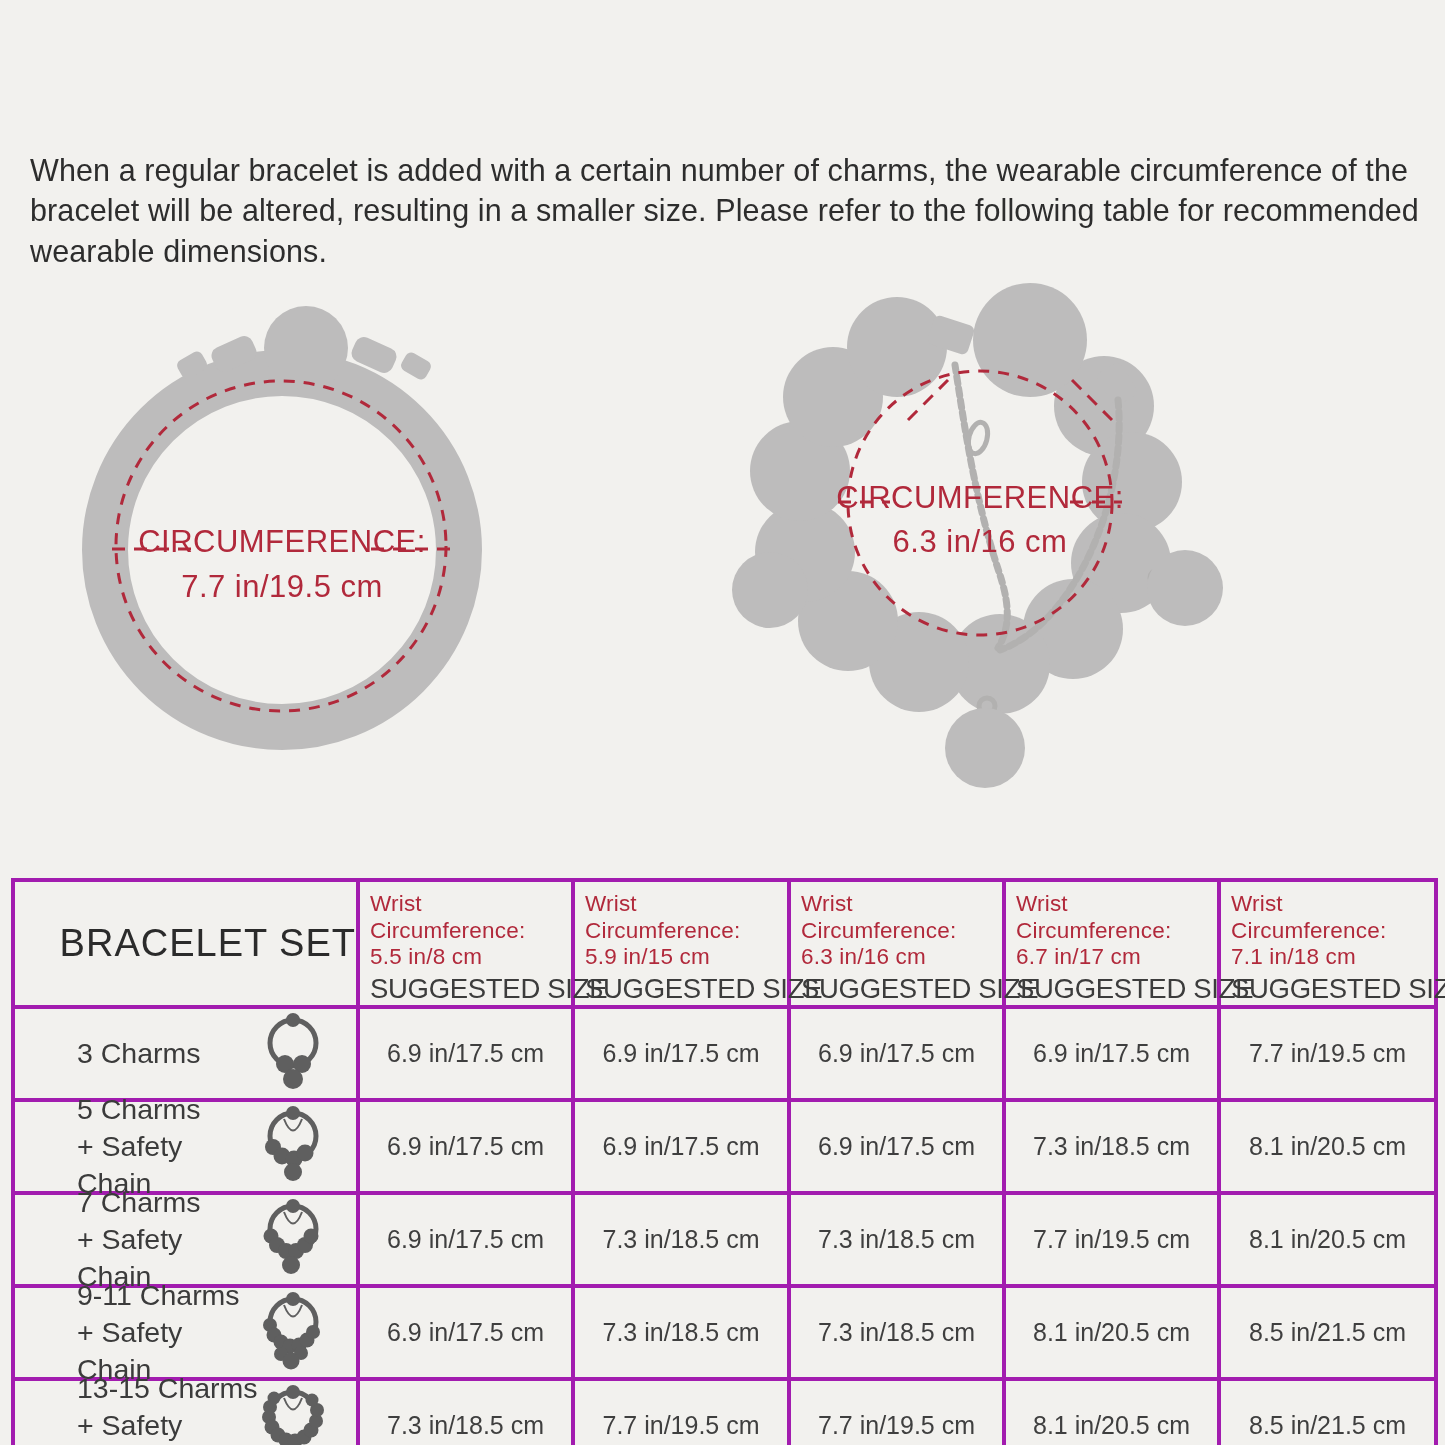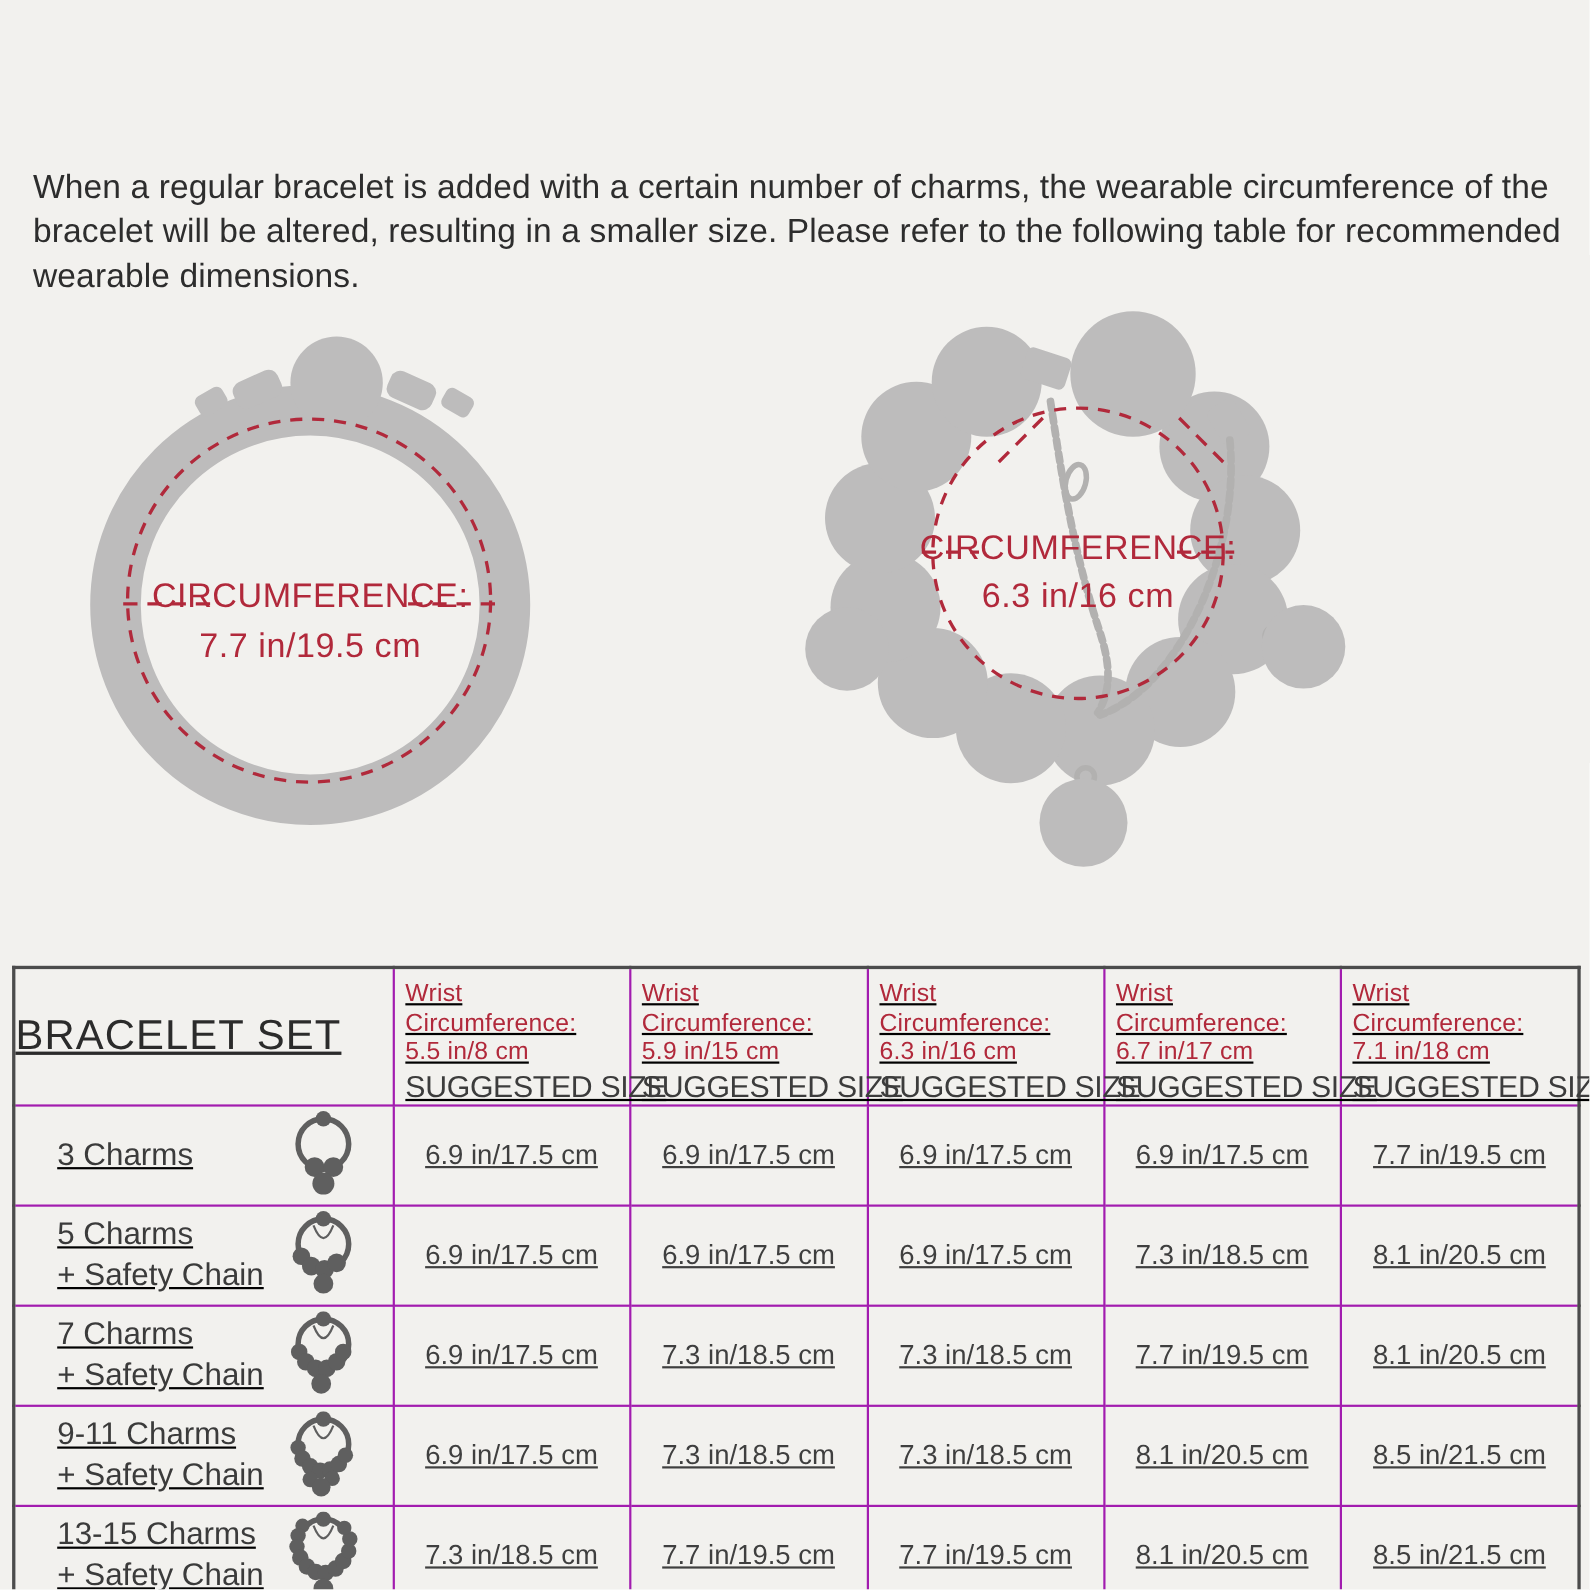--- a/index.html
+++ b/index.html
@@ -36,35 +36,35 @@
   .redtext {
     font-family:"Liberation Sans", sans-serif; font-size:31px; fill:#b1293b;
     text-anchor:middle; letter-spacing:0.5px;
   }
   
   .size-table {
     position:absolute; left:11px; top:878px; width:1423px;
     border-collapse:collapse; table-layout:fixed;
     border:3px solid #4c4c4c;
   }
-  .size-table th, .size-table td { border:2px solid #a21caf; padding:0;text-decoration:underline; }
+  .size-table th, .size-table td { border:4px solid #a21caf; padding:0; }
   .size-table thead tr { height:102px; }
   .size-table tbody tr { height:89px; }
   th.set-head {
     font-weight:normal; font-size:38px; letter-spacing:1px;
-    color:#2b2b2b; text-align:left;
+    color:#2b2b2b; text-align:right;
   }
   th.size-head { vertical-align:top; text-align:left; }
   .wrist { padding:9px 4px 0 10px; color:#b1293b; font-weight:normal; }
   .wrist span { display:block; font-size:22.5px; line-height:1.18; letter-spacing:0.2px; }
   .sug {
     padding:2px 2px 0 10px; font-size:27.5px; color:#3c3c3c;
     font-weight:normal; white-space:nowrap; letter-spacing:-0.3px;
   }
-  .labwrap { display:flex; align-items:center; height:89px; padding-left:38px; }
+  .labwrap { display:flex; align-items:center; height:89px; padding-left:38px;margin-left:24px; }
   .row-label { flex:1 1 auto; font-size:28.5px; color:#3b3b3b; line-height:1.3; }
   .row-label span { display:block; }
   .set-icon { flex:0 0 auto; margin-right:30px; }
   .set-icon .iring { fill:none; stroke:#5f5f5f; stroke-width:5; }
   .set-icon .ichain { fill:none; stroke:#5f5f5f; stroke-width:2; }
   .set-icon .ibead { fill:#5f5f5f; }
   td.val { text-align:center; vertical-align:middle; font-size:25px; color:#3f3f3f; }
 </style>
 </head>
 <body>

